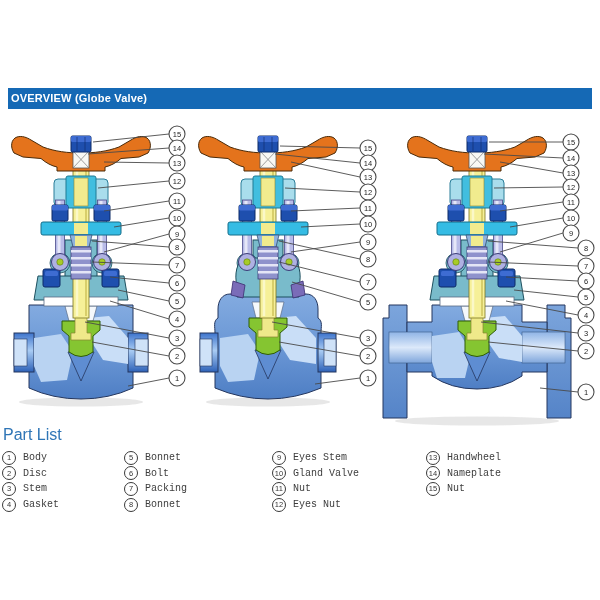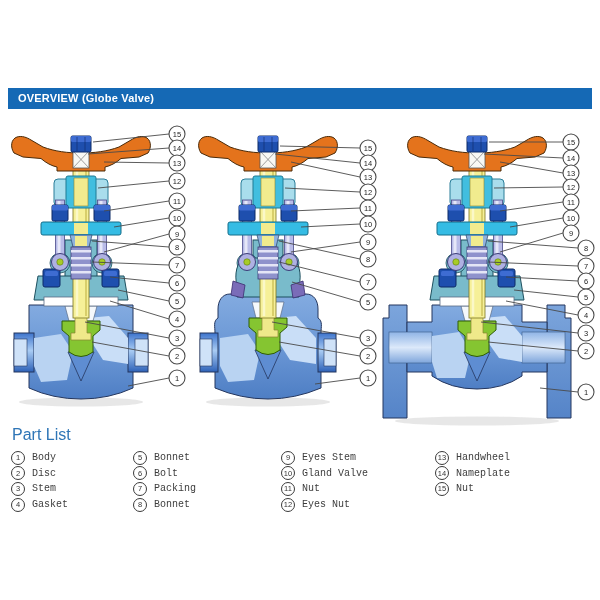--- a/index.html
+++ b/index.html
@@ -1,22 +1,22 @@
 <!DOCTYPE html>
 <html><head>
 <meta charset="utf-8">
 <style>
   html,body{margin:0;padding:0;background:#fff;}
   .page{position:relative;width:600px;height:600px;background:#ffffff;overflow:hidden;
         font-family:"Liberation Sans",sans-serif;}
   .header-bar{position:absolute;left:8px;top:88px;width:584px;height:21px;
         background:#1569B5;color:#ffffff;font-size:11px;font-weight:bold;
-        line-height:21px;padding-left:10px;box-sizing:border-box;letter-spacing:0.2px;}
+        line-height:21px;padding-left:3px;box-sizing:border-box;letter-spacing:0.2px;}
   .diagram-canvas{position:absolute;left:0;top:0;width:600px;height:600px;}
-  .plist{position:absolute;left:11px;top:426px;width:585px;}
+  .plist{position:absolute;left:2px;top:426px;width:585px;}
   .plist-heading{color:#2E75B6;font-size:16px;font-weight:500;margin:0 0 6px 1px;}
   .plist-cols{display:flex;align-items:flex-start;}
   .plist-col:nth-child(1){width:122px;}
   .plist-col:nth-child(2){width:148px;}
   .plist-col:nth-child(3){width:154px;}
   .plist-row{display:flex;align-items:center;height:15.6px;}
   .pnum{display:inline-flex;align-items:center;justify-content:center;
         width:12px;height:12px;border:1px solid #3a3a3a;border-radius:50%;
         font-size:7.5px;color:#333;background:#fff;flex:0 0 auto;}
   .plabel{font-size:10px;color:#3d3d3d;margin-left:7px;white-space:nowrap;font-family:Liberation Mono, monospace;}

